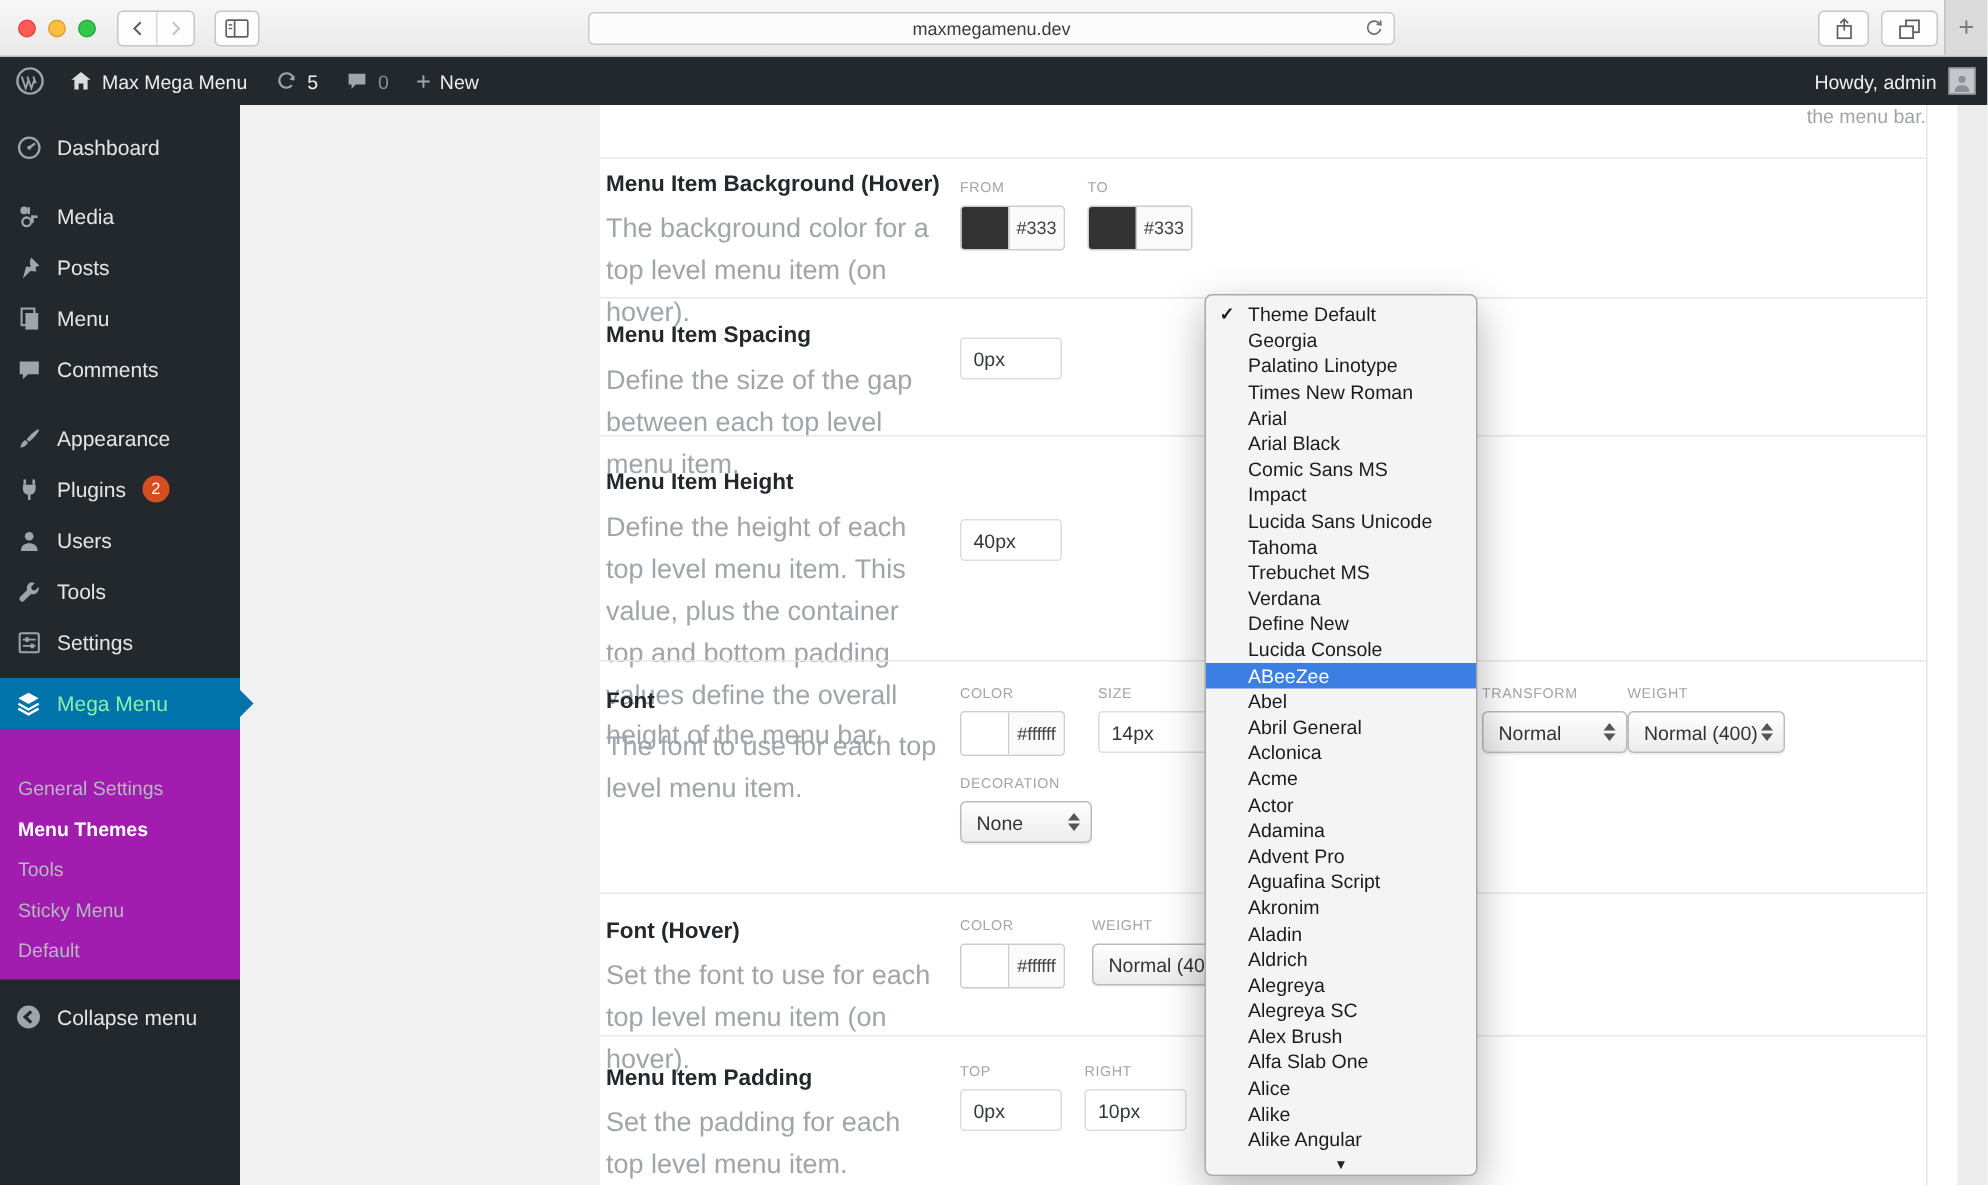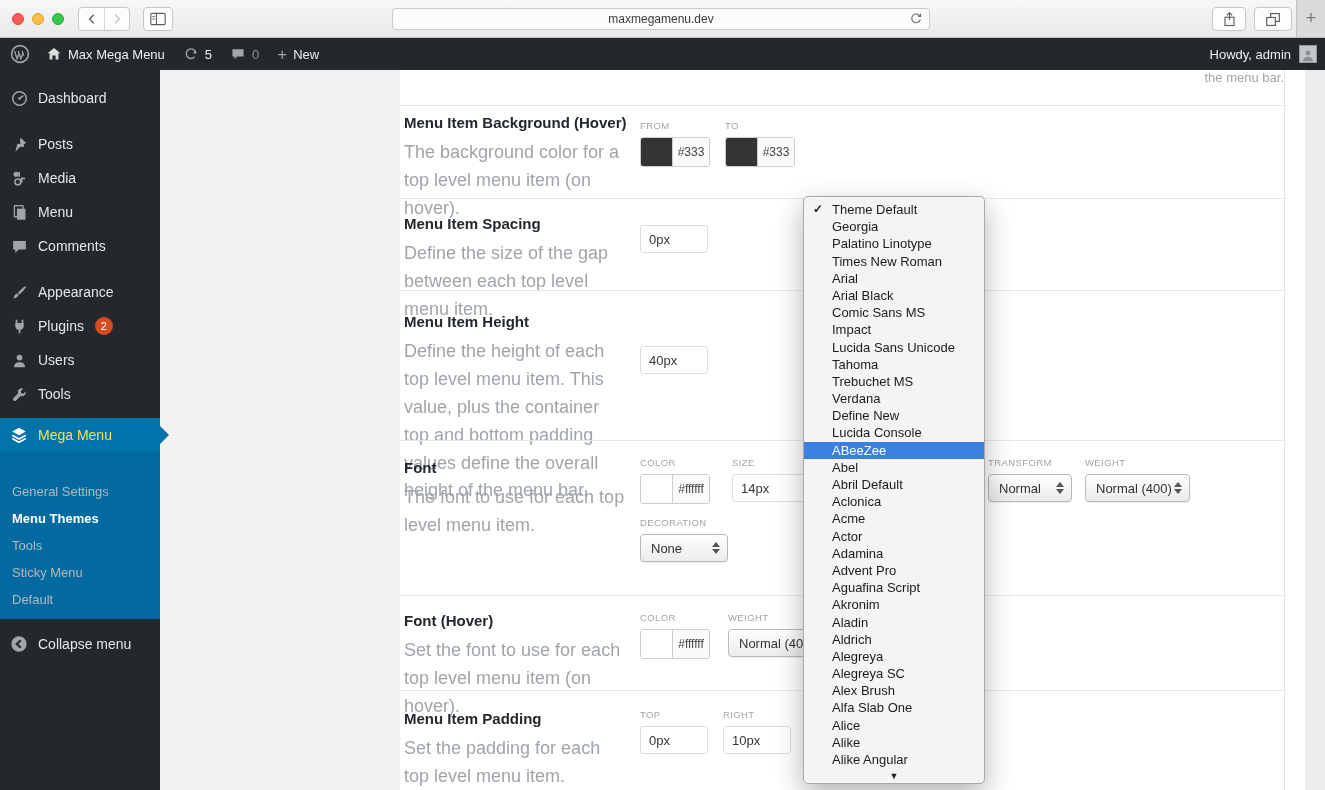--- a/index.html
+++ b/index.html
@@ -65,27 +65,27 @@
   .menu-item {
     display:flex; align-items:center; height:34px; padding-left:9px; gap:9px;
     font-size:14px; color:#e5e5e5; cursor:pointer;
   }
   .mi-icon { width:20px; height:20px; display:flex; align-items:center; justify-content:center; flex:0 0 20px; }
   .badge {
     min-width:18px; height:18px; border-radius:9px; background:#d54e21; color:#fff;
     font-size:11px; display:inline-flex; align-items:center; justify-content:center;
     padding:0 5px; margin-left:2px;
   }
-  .menu-item.active { background:#0073aa; color:#fde047; position:relative; }
+  .menu-item.active { background:#0073aa; color:#86efac; position:relative; }
   .menu-item.active::after {
     content:""; position:absolute; right:-9px; top:50%; transform:translateY(-50%);
     border-top:9px solid transparent; border-bottom:9px solid transparent;
     border-left:9px solid #0073aa;
   }
-  .submenu { background:#0369a1; padding:26px 0 6px; }
+  .submenu { background:#a21caf; padding:26px 0 6px; }
   .sub-item { height:27px; line-height:27px; padding-left:12px; font-size:13px; color:#b4b9be; cursor:pointer; }
   .sub-item.current { color:#fff; font-weight:700; }
   .collapse-row { margin-top:8px; }
 
   
   .panel { position:absolute; left:400px; top:70px; width:905px; bottom:0; background:#fff; }
   .panel-inner { position:absolute; inset:0; right:20px; border-right:1px solid #e5e5e5; }
   .scroll-strip { position:absolute; left:1305px; right:0; top:70px; bottom:0; background:#ececec; }
 
   .row { position:relative; border-top:1px solid #e8e8e8; }
@@ -250,42 +250,42 @@
       </svg>
     </span>
     <span>Dashboard</span>
   </div>
 
   <div class="menu-sep"></div>
 
   <div class="menu-item">
     <span class="mi-icon">
       <svg width="17" height="17" viewBox="0 0 20 20">
-        <path d="M11.5 2 L18 8.5 L15 9.5 L15.5 13 L11 12.5 L5 18.5 L7.5 9 L11 9.5 L10.5 5 Z" fill="#a0a5aa"></path>
-      </svg>
-    </span>
-    <span>Posts</span>
-  </div>
-
-  <div class="menu-item">
-    <span class="mi-icon">
-      <svg width="17" height="17" viewBox="0 0 20 20">
         <circle cx="6" cy="5" r="3" fill="#a0a5aa"></circle>
         <rect x="8.6" y="2.5" width="2" height="5.5" fill="#a0a5aa"></rect>
         <circle cx="8" cy="14" r="3.4" fill="none" stroke="#a0a5aa" stroke-width="1.8"></circle>
         <rect x="11.5" y="9" width="2" height="6" fill="#a0a5aa"></rect>
         <rect x="11.5" y="9" width="5" height="2" fill="#a0a5aa"></rect>
       </svg>
     </span>
     <span>Media</span>
   </div>
 
   <div class="menu-item">
     <span class="mi-icon">
       <svg width="17" height="17" viewBox="0 0 20 20">
+        <path d="M11.5 2 L18 8.5 L15 9.5 L15.5 13 L11 12.5 L5 18.5 L7.5 9 L11 9.5 L10.5 5 Z" fill="#a0a5aa"></path>
+      </svg>
+    </span>
+    <span>Posts</span>
+  </div>
+
+  <div class="menu-item">
+    <span class="mi-icon">
+      <svg width="17" height="17" viewBox="0 0 20 20">
         <rect x="4" y="2" width="10" height="13" fill="none" stroke="#a0a5aa" stroke-width="1.6"></rect>
         <rect x="7" y="5.5" width="10" height="13" fill="#a0a5aa"></rect>
       </svg>
     </span>
     <span>Menu</span>
   </div>
 
   <div class="menu-item">
     <span class="mi-icon">
       <svg width="17" height="17" viewBox="0 0 20 20">
@@ -330,20 +330,32 @@
 
   <div class="menu-item">
     <span class="mi-icon">
       <svg width="17" height="17" viewBox="0 0 20 20">
         <path d="M12.5 2.5 a4.5 4.5 0 0 0 -4.2 6.1 L3 14 a2 2 0 0 0 3 3 l5.4-5.3 a4.5 4.5 0 0 0 5.9-5.4 l-2.8 2.8 -2.4-0.6 -0.6-2.4 2.8-2.8 a4.5 4.5 0 0 0 -1.8-0.8 Z" fill="#a0a5aa"></path>
       </svg>
     </span>
     <span>Tools</span>
   </div>
 
+  <div class="menu-item">
+    <span class="mi-icon">
+      <svg width="17" height="17" viewBox="0 0 20 20">
+        <rect x="2.5" y="2.5" width="15" height="15" rx="1.5" fill="none" stroke="#a0a5aa" stroke-width="1.6"></rect>
+        <line x1="5" y1="7.5" x2="15" y2="7.5" stroke="#a0a5aa" stroke-width="1.4"></line>
+        <rect x="7" y="5.7" width="2.6" height="3.6" fill="#a0a5aa"></rect>
+        <line x1="5" y1="12.5" x2="15" y2="12.5" stroke="#a0a5aa" stroke-width="1.4"></line>
+        <rect x="11" y="10.7" width="2.6" height="3.6" fill="#a0a5aa"></rect>
+      </svg>
+    </span>
+    <span>Settings</span>
+  </div>
 
   <div class="menu-sep-sm"></div>
 
   <div class="menu-item active">
     <span class="mi-icon">
       <svg width="18" height="18" viewBox="0 0 20 20">
         <path d="M10 2 L17.5 6.2 L10 10.4 L2.5 6.2 Z" fill="#fff"></path>
         <path d="M2.5 10.2 L10 14.4 L17.5 10.2" fill="none" stroke="#fff" stroke-width="1.8"></path>
         <path d="M2.5 13.8 L10 18 L17.5 13.8" fill="none" stroke="#fff" stroke-width="1.8"></path>
       </svg>
@@ -440,21 +452,21 @@
           <span class="swatch" style="background:#ffffff"></span>
           <span class="cval">#ffffff</span>
         </div>
       </div>
       <div class="ctrl" style="left:332px;top:16px">
         <span class="ctrl-label">SIZE</span>
         <input class="tinput" style="width: 80px;" value="14px">
       </div>
       <div class="ctrl" style="left:588px;top:16px">
         <span class="ctrl-label">TRANSFORM</span>
-        <div class="select" style="width:84px">
+        <div class="select" style="width:97px">
           <span>Normal</span>
           <span class="updown"></span>
         </div>
       </div>
       <div class="ctrl" style="left:685px;top:16px">
         <span class="ctrl-label">WEIGHT</span>
         <div class="select" style="width:105px">
           <span>Normal (400)</span>
           <span class="updown"></span>
         </div>
@@ -587,21 +599,21 @@
         <span>ABeeZee</span>
       </div>
 
       <div class="dd-item">
         <span class="dd-check"></span>
         <span>Abel</span>
       </div>
 
       <div class="dd-item">
         <span class="dd-check"></span>
-        <span>Abril Default</span>
+        <span>Abril General</span>
       </div>
 
       <div class="dd-item">
         <span class="dd-check"></span>
         <span>Aclonica</span>
       </div>
 
       <div class="dd-item">
         <span class="dd-check"></span>
         <span>Acme</span>

